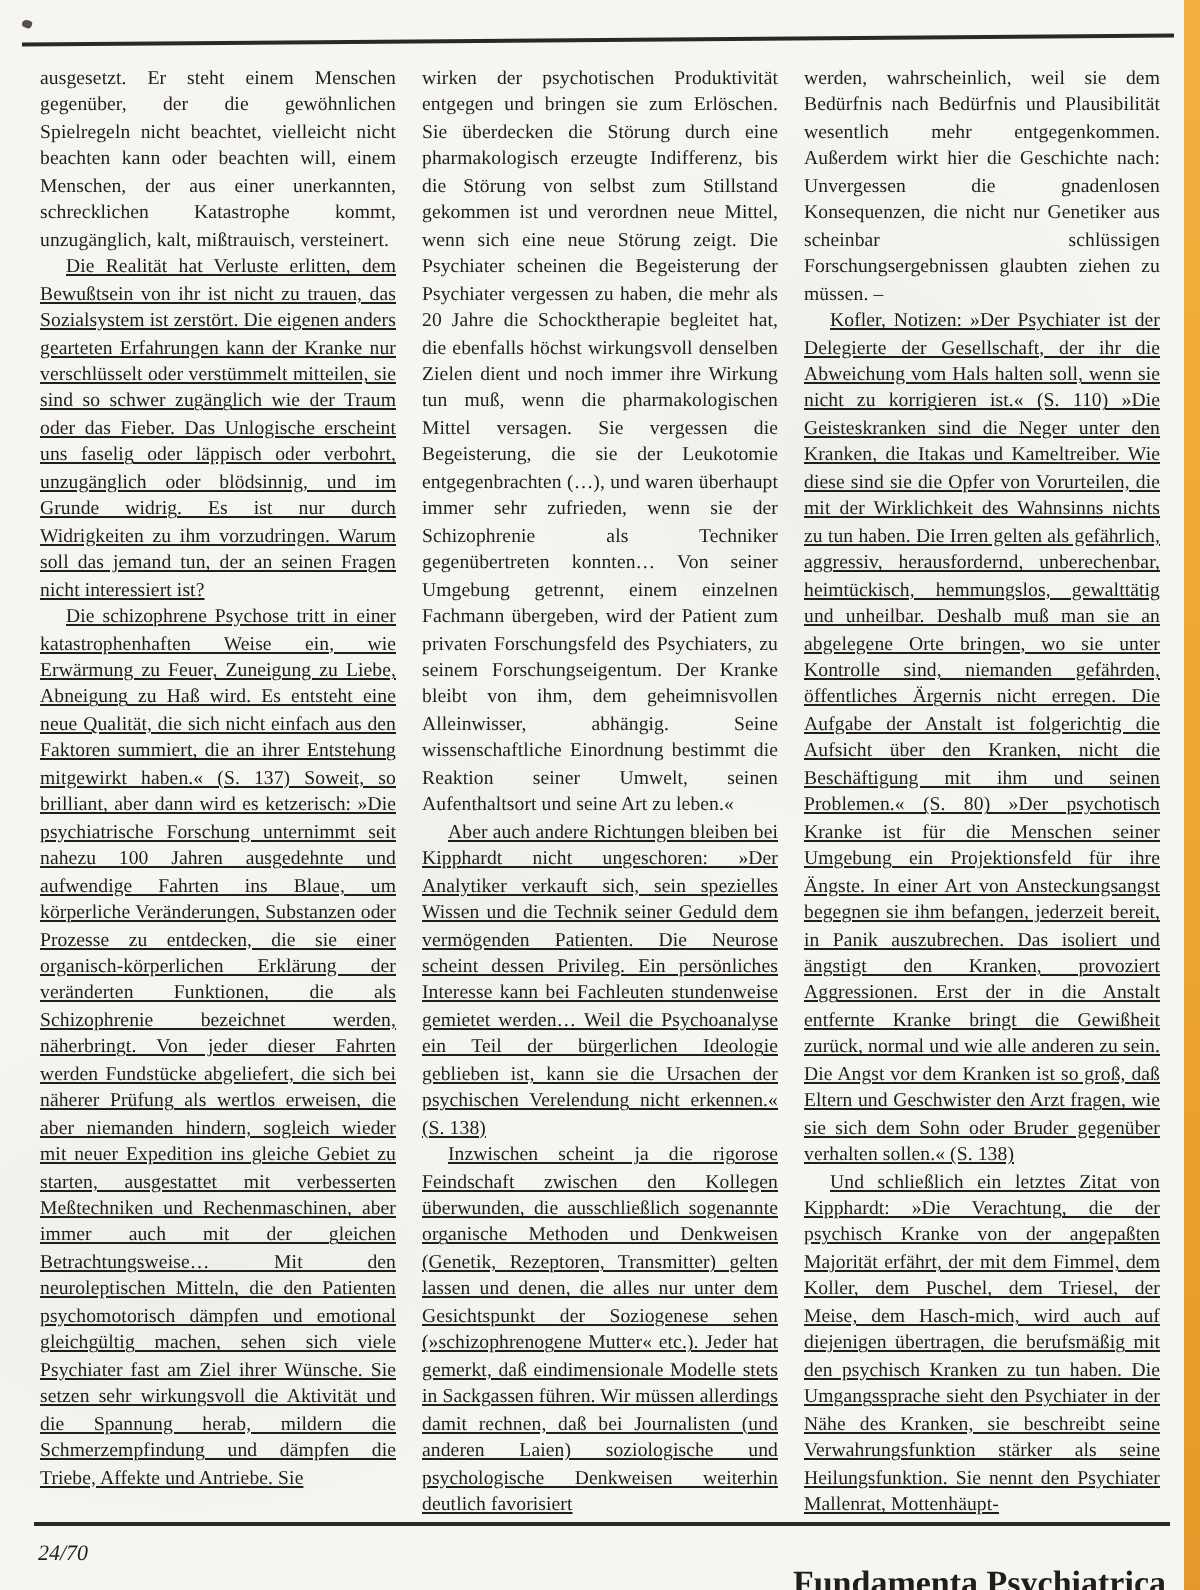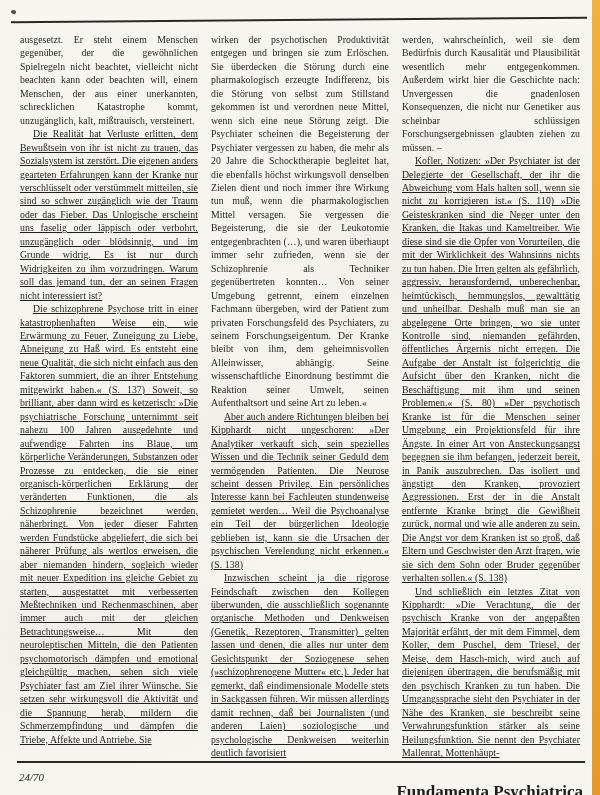--- a/index.html
+++ b/index.html
@@ -91,21 +91,21 @@
       <p>ausgesetzt. Er steht einem Menschen gegenüber, der die gewöhnlichen Spielregeln nicht beachtet, vielleicht nicht beachten kann oder beachten will, einem Menschen, der aus einer unerkannten, schrecklichen Katastrophe kommt, unzugänglich, kalt, mißtrauisch, versteinert.</p>
       <p class="indent">Die Realität hat Verluste erlitten, dem Bewußtsein von ihr ist nicht zu trauen, das Sozialsystem ist zerstört. Die eigenen anders gearteten Erfahrungen kann der Kranke nur verschlüsselt oder verstümmelt mitteilen, sie sind so schwer zugänglich wie der Traum oder das Fieber. Das Unlogische erscheint uns faselig oder läppisch oder verbohrt, unzugänglich oder blödsinnig, und im Grunde widrig. Es ist nur durch Widrigkeiten zu ihm vorzudringen. Warum soll das jemand tun, der an seinen Fragen nicht interessiert ist?</p>
       <p class="indent">Die schizophrene Psychose tritt in einer katastrophenhaften Weise ein, wie Erwärmung zu Feuer, Zuneigung zu Liebe, Abneigung zu Haß wird. Es entsteht eine neue Qualität, die sich nicht einfach aus den Faktoren summiert, die an ihrer Entstehung mitgewirkt haben.« (S. 137) Soweit, so brilliant, aber dann wird es ketzerisch: »Die psychiatrische Forschung unternimmt seit nahezu 100 Jahren ausgedehnte und aufwendige Fahrten ins Blaue, um körperliche Veränderungen, Substanzen oder Prozesse zu entdecken, die sie einer organisch-körperlichen Erklärung der veränderten Funktionen, die als Schizophrenie bezeichnet werden, näherbringt. Von jeder dieser Fahrten werden Fundstücke abgeliefert, die sich bei näherer Prüfung als wertlos erweisen, die aber niemanden hindern, sogleich wieder mit neuer Expedition ins gleiche Gebiet zu starten, ausgestattet mit verbesserten Meßtechniken und Rechenmaschinen, aber immer auch mit der gleichen Betrachtungsweise… Mit den neuroleptischen Mitteln, die den Patienten psychomotorisch dämpfen und emotional gleichgültig machen, sehen sich viele Psychiater fast am Ziel ihrer Wünsche. Sie setzen sehr wirkungsvoll die Aktivität und die Spannung herab, mildern die Schmerzempfindung und dämpfen die Triebe, Affekte und Antriebe. Sie</p>
     </div>
     <div class="col">
       <p>wirken der psychotischen Produktivität entgegen und bringen sie zum Erlöschen. Sie überdecken die Störung durch eine pharmakologisch erzeugte Indifferenz, bis die Störung von selbst zum Stillstand gekommen ist und verordnen neue Mittel, wenn sich eine neue Störung zeigt. Die Psychiater scheinen die Begeisterung der Psychiater vergessen zu haben, die mehr als 20 Jahre die Schocktherapie begleitet hat, die ebenfalls höchst wirkungsvoll denselben Zielen dient und noch immer ihre Wirkung tun muß, wenn die pharmakologischen Mittel versagen. Sie vergessen die Begeisterung, die sie der Leukotomie entgegenbrachten (…), und waren überhaupt immer sehr zufrieden, wenn sie der Schizophrenie als Techniker gegenübertreten konnten… Von seiner Umgebung getrennt, einem einzelnen Fachmann übergeben, wird der Patient zum privaten Forschungsfeld des Psychiaters, zu seinem Forschungseigentum. Der Kranke bleibt von ihm, dem geheimnisvollen Alleinwisser, abhängig. Seine wissenschaftliche Einordnung bestimmt die Reaktion seiner Umwelt, seinen Aufenthaltsort und seine Art zu leben.«</p>
       <p class="indent">Aber auch andere Richtungen bleiben bei Kipphardt nicht ungeschoren: »Der Analytiker verkauft sich, sein spezielles Wissen und die Technik seiner Geduld dem vermögenden Patienten. Die Neurose scheint dessen Privileg. Ein persönliches Interesse kann bei Fachleuten stundenweise gemietet werden… Weil die Psychoanalyse ein Teil der bürgerlichen Ideologie geblieben ist, kann sie die Ursachen der psychischen Verelendung nicht erkennen.« (S. 138)</p>
       <p class="indent">Inzwischen scheint ja die rigorose Feindschaft zwischen den Kollegen überwunden, die ausschließlich sogenannte organische Methoden und Denkweisen (Genetik, Rezeptoren, Transmitter) gelten lassen und denen, die alles nur unter dem Gesichtspunkt der Soziogenese sehen (»schizophrenogene Mutter« etc.). Jeder hat gemerkt, daß eindimensionale Modelle stets in Sackgassen führen. Wir müssen allerdings damit rechnen, daß bei Journalisten (und anderen Laien) soziologische und psychologische Denkweisen weiterhin deutlich favorisiert</p>
     </div>
     <div class="col">
-      <p>werden, wahrscheinlich, weil sie dem Bedürfnis durch Kausalität und Plausibilität wesentlich mehr entgegenkommen. Außerdem wirkt hier die Geschichte nach: Unvergessen die gnadenlosen Konsequenzen, die nicht nur Genetiker aus scheinbar schlüssigen Forschungsergebnissen glaubten ziehen zu müssen. –</p>
+      <p>werden, wahrscheinlich, weil sie dem Bedürfnis nach Bedürfnis und Plausibilität wesentlich mehr entgegenkommen. Außerdem wirkt hier die Geschichte nach: Unvergessen die gnadenlosen Konsequenzen, die nicht nur Genetiker aus scheinbar schlüssigen Forschungsergebnissen glaubten ziehen zu müssen. –</p>
       <p class="indent">Kofler, Notizen: »Der Psychiater ist der Delegierte der Gesellschaft, der ihr die Abweichung vom Hals halten soll, wenn sie nicht zu korrigieren ist.« (S. 110) »Die Geisteskranken sind die Neger unter den Kranken, die Itakas und Kameltreiber. Wie diese sind sie die Opfer von Vorurteilen, die mit der Wirklichkeit des Wahnsinns nichts zu tun haben. Die Irren gelten als gefährlich, aggressiv, herausfordernd, unberechenbar, heimtückisch, hemmungslos, gewalttätig und unheilbar. Deshalb muß man sie an abgelegene Orte bringen, wo sie unter Kontrolle sind, niemanden gefährden, öffentliches Ärgernis nicht erregen. Die Aufgabe der Anstalt ist folgerichtig die Aufsicht über den Kranken, nicht die Beschäftigung mit ihm und seinen Problemen.« (S. 80) »Der psychotisch Kranke ist für die Menschen seiner Umgebung ein Projektionsfeld für ihre Ängste. In einer Art von Ansteckungsangst begegnen sie ihm befangen, jederzeit bereit, in Panik auszubrechen. Das isoliert und ängstigt den Kranken, provoziert Aggressionen. Erst der in die Anstalt entfernte Kranke bringt die Gewißheit zurück, normal und wie alle anderen zu sein. Die Angst vor dem Kranken ist so groß, daß Eltern und Geschwister den Arzt fragen, wie sie sich dem Sohn oder Bruder gegenüber verhalten sollen.« (S. 138)</p>
       <p class="indent">Und schließlich ein letztes Zitat von Kipphardt: »Die Verachtung, die der psychisch Kranke von der angepaßten Majorität erfährt, der mit dem Fimmel, dem Koller, dem Puschel, dem Triesel, der Meise, dem Hasch-mich, wird auch auf diejenigen übertragen, die berufsmäßig mit den psychisch Kranken zu tun haben. Die Umgangssprache sieht den Psychiater in der Nähe des Kranken, sie beschreibt seine Verwahrungsfunktion stärker als seine Heilungsfunktion. Sie nennt den Psychiater Mallenrat, Mottenhäupt-</p>
     </div>
   </div>
 
   <div class="footer-rule"></div>
   <span class="footer-page-number">24/70</span>
   <span class="footer-journal-title">Fundamenta Psychiatrica</span>
 
   <div class="edge-bar"></div>

